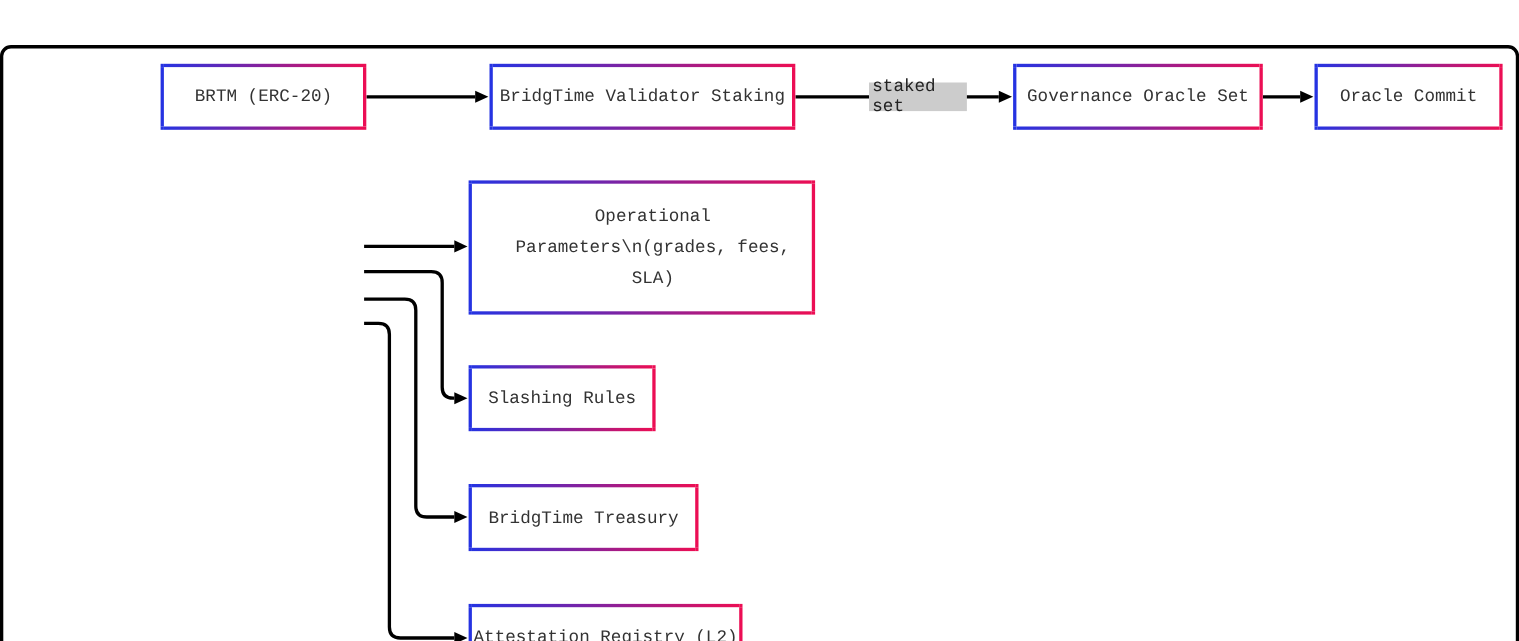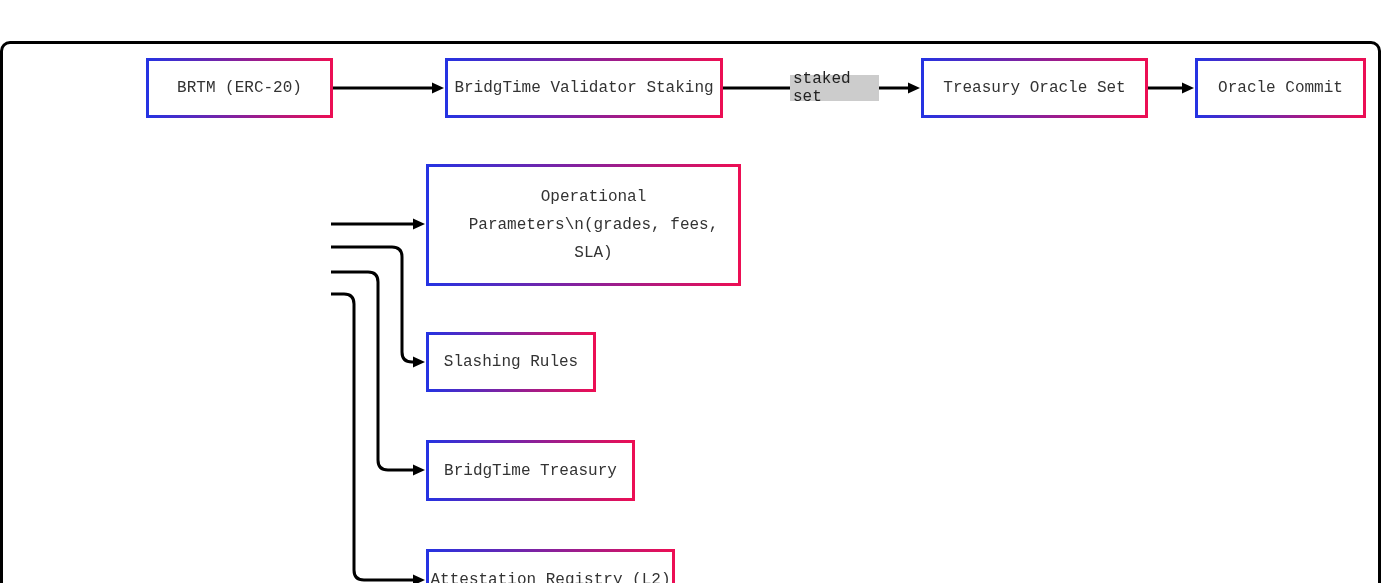--- a/index.html
+++ b/index.html
@@ -79,21 +79,21 @@
     <span>BRTM (ERC-20)</span>
   </div>
 
   <div class="node" style="left:442px; top:14px; width:278px; height:60px;border-radius:29px;">
     <span>BridgTime Validator Staking</span>
   </div>
 
   <div class="edge-label" style="left:787px; top:31px; width:89px; height:26px;">staked set</div>
 
   <div class="node" style="left:918px; top:14px; width:227px; height:60px;">
-    <span>Treasury Oracle Set</span>
+    <span>Governance Oracle Set</span>
   </div>
 
   <div class="node" style="left:1192px; top:14px; width:171px; height:60px;">
     <span>Oracle Commit</span>
   </div>
 
 
   <div class="node" style="left:423px; top:120px; width:315px; height:122px;padding-left:20px;">
     <span class="line">Operational</span>
     <span class="line">Parameters\n(grades, fees,</span>

